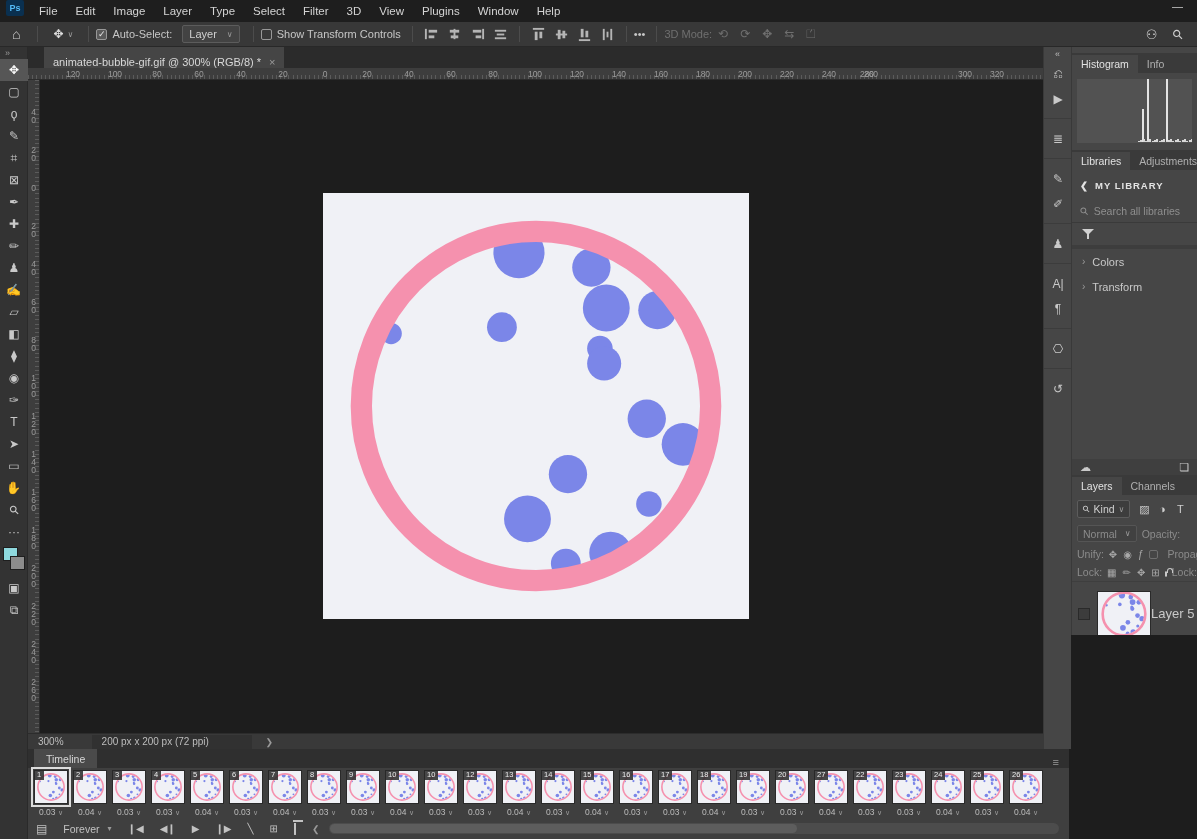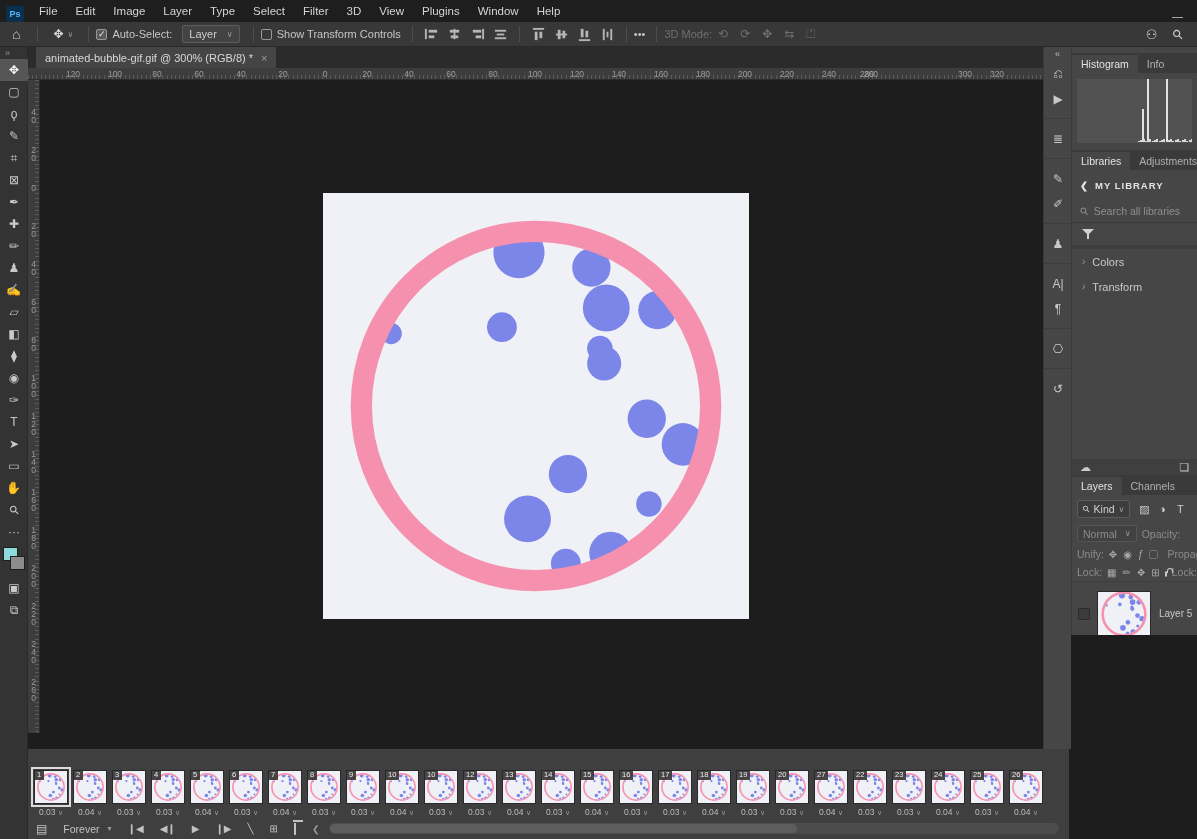--- a/index.html
+++ b/index.html
@@ -1,21 +1,21 @@
 <!DOCTYPE html>
 <html><head>
 <meta charset="utf-8">
 <style>
   html,body{margin:0;padding:0;background:#111;}
   *{box-sizing:border-box;font-family:"Liberation Sans",sans-serif;}
   .app{position:relative;width:1197px;height:839px;background:#1d1d1d;overflow:hidden;color:#ccc;-webkit-user-select:none;user-select:none;}
   .abs{position:absolute;}
 
   
-  .menubar{left:0;top:0;width:1197px;height:22px;background:#1e1e1e;display:flex;align-items:flex-end;}
+  .menubar{left:0;top:0;width:1197px;height:22px;background:#1e1e1e;display:flex;align-items:flex-start;}
   .ps-logo{width:18px;height:16px;margin:0 6px 0 6px;background:#0a3050;border-radius:2px;color:#53b9f5;font-size:9px;font-weight:bold;display:flex;align-items:center;justify-content:center;}
   .menu-item{padding:0 9px;font-size:11.5px;color:#d4d4d4;line-height:22px;cursor:default;}
   .win-min{margin-left:auto;padding:0 14px;color:#cfcfcf;font-size:11px;}
 
   
   .optionsbar{left:0;top:22px;width:1197px;height:25px;background:#383838;border-bottom:1px solid #282828;display:flex;align-items:center;font-size:11px;color:#c6c6c6;}
   .ob-home{font-size:14px;color:#d0d0d0;padding:0 10px 0 12px;}
   .ob-tool{display:flex;align-items:center;gap:4px;padding:0 8px;color:#e0e0e0;font-size:12px;}
   .chev{font-size:8px;color:#9a9a9a;}
   .vsep{width:1px;height:16px;background:#4c4c4c;margin:0 7px;flex:none;}
@@ -34,21 +34,21 @@
   .tooldock{left:0;top:47px;width:28px;height:792px;background:#333333;border-right:1px solid #2a2a2a;}
   .dock-expand{height:12px;color:#9a9a9a;font-size:9px;text-align:left;padding-left:5px;line-height:12px;}
   .tool{width:28px;height:22px;display:flex;align-items:center;justify-content:center;color:#c9c9c9;font-size:12px;position:relative;}
   .tool.selected{background:#565656;color:#fff;}
   .swatches{position:relative;width:28px;height:30px;margin-top:4px;}
   .swatch-fg{position:absolute;left:3px;top:0;width:15px;height:14px;border:1px solid #1e1e1e;}
   .swatch-bg{position:absolute;left:10px;top:9px;width:15px;height:14px;border:1px solid #1e1e1e;}
 
   
   .tabbar{left:28px;top:47px;width:1015px;height:21px;background:#2b2b2b;display:flex;align-items:flex-end;}
-  .doc-tab{height:21px;background:#454545;color:#d8d8d8;font-size:11px;display:flex;align-items:center;padding:0 9px;margin-left:8px;gap:8px;}
+  .doc-tab{height:21px;background:#454545;color:#d8d8d8;font-size:11px;display:flex;align-items:flex-end;padding:0 9px;margin-left:16px;gap:8px;}
   .doc-close{color:#9a9a9a;font-size:11px;}
 
   
   .hruler{left:28px;top:68px;width:1015px;height:12px;background:#3d3d3d;border-bottom:1px solid #2c2c2c;overflow:hidden;}
   .hruler .ticks{position:absolute;left:0;bottom:0;width:100%;height:4px;background:repeating-linear-gradient(to right,#5b5b5b 0 1px,transparent 1px 4.2px);}
   .hlab{position:absolute;top:1px;transform:translateX(-50%);font-size:8.5px;color:#9b9b9b;}
   .viewport{left:28px;top:80px;width:1015px;height:653px;background:#1d1d1d;overflow:hidden;}
   .vruler{position:absolute;left:0;top:0;width:12px;height:100%;background:#3d3d3d;border-right:1px solid #2c2c2c;}
   .vruler .ticks{position:absolute;right:0;top:0;width:4px;height:100%;background:repeating-linear-gradient(to bottom,#5b5b5b 0 1px,transparent 1px 4.2px);}
   .vlab{position:absolute;left:1px;width:9px;font-size:8.5px;line-height:8px;color:#9b9b9b;word-break:break-all;text-align:center;}
@@ -83,21 +83,21 @@
   .ft-icon{color:#cfcfcf;font-size:11px;width:14px;text-align:center;}
   .row-dim{display:flex;align-items:center;gap:5px;padding:3px 5px;color:#8b8b8b;font-size:10.5px;white-space:nowrap;overflow:hidden;}
   .dd-dis{background:#414141;border:1px solid #555;border-radius:2px;height:17px;display:inline-flex;align-items:center;gap:8px;padding:0 5px;color:#8b8b8b;font-size:10.5px;}
   .lock-glyph{font-size:10px;color:#a8a8a8;}
   .lockpad{position:relative;width:8px;height:6px;border:1px solid #c9c9c9;border-radius:1px;margin-top:4px;}
   .lockpad:before{content:"";position:absolute;left:1px;top:-4px;width:4px;height:4px;border:1px solid #c9c9c9;border-bottom:none;border-radius:3px 3px 0 0;}
   .layer-row{height:64px;border-top:1px solid #3e3e3e;display:flex;align-items:center;}
   .eye-box{width:12px;height:12px;border:1px solid #2a2a2a;background:#3c3c3c;margin:0 7px 0 6px;flex:none;}
   .layer-thumb{width:54px;height:46px;background:#fff;border:1px solid #2a2a2a;flex:none;overflow:hidden;}
   .layer-thumb svg{display:block;}
-  .layer-name{margin-left:8px;font-size:10px;color:#c9c9c9;white-space:nowrap;}
+  .layer-name{font-size:13px;color:#c9c9c9;white-space:nowrap;}
   .layers-foot{height:18px;background:#3f3f3f;display:flex;align-items:center;gap:12px;padding:0 12px;color:#9d9d9d;font-size:11px;border-top:1px solid #333;}
 
   
   .statusbar{left:28px;top:733px;width:1015px;height:16px;background:#393939;border-top:1px solid #2c2c2c;display:flex;align-items:center;font-size:10px;color:#bdbdbd;}
   .status-zoom{padding:0 10px;}
   .status-doc{background:#313131;height:14px;display:flex;align-items:center;padding:0 10px;margin-left:18px;min-width:160px;}
   .status-chev{margin-left:14px;color:#9a9a9a;font-size:9px;}
 
   
   .timeline{left:28px;top:749px;width:1041px;height:90px;background:#3f3f3f;}
@@ -618,22 +618,31 @@
                 <circle cx="100" cy="100" r="82" fill="none" stroke="#F591AE" stroke-width="10"></circle>
               </svg>
             </div>
             <div class="layer-name">Layer 2</div>
           </div>
         </div>
       <div class="layers-foot" id="layers-foot"></div>
     </div>
   </div>
 
+  <div class="abs statusbar">
+    <span class="status-zoom">300%</span>
+    <span class="status-doc">200 px x 200 px (72 ppi)</span>
+    <span class="status-chev">❯</span>
+  </div>
 
   <div class="abs timeline">
+    <div class="tl-tabbar">
+      <div class="tl-tab">Timeline</div>
+      <div class="tl-menu">≡</div>
+    </div>
     <div class="frames" id="frames">
         <div class="frame selected">
           <div class="fthumb"><svg viewBox="0 0 200 200" width="100%" height="100%" preserveAspectRatio="xMidYMid slice">
               <rect width="200" height="200" fill="#F0F1F6"></rect>
               <clipPath id="cp6">
                 <circle cx="100" cy="100" r="78"></circle>
               </clipPath>
               <g clip-path="url(#cp6)">
                 <circle cx="92" cy="28" r="12" fill="#7B86E8"></circle>
                 <circle cx="126" cy="35" r="9" fill="#7B86E8"></circle>

